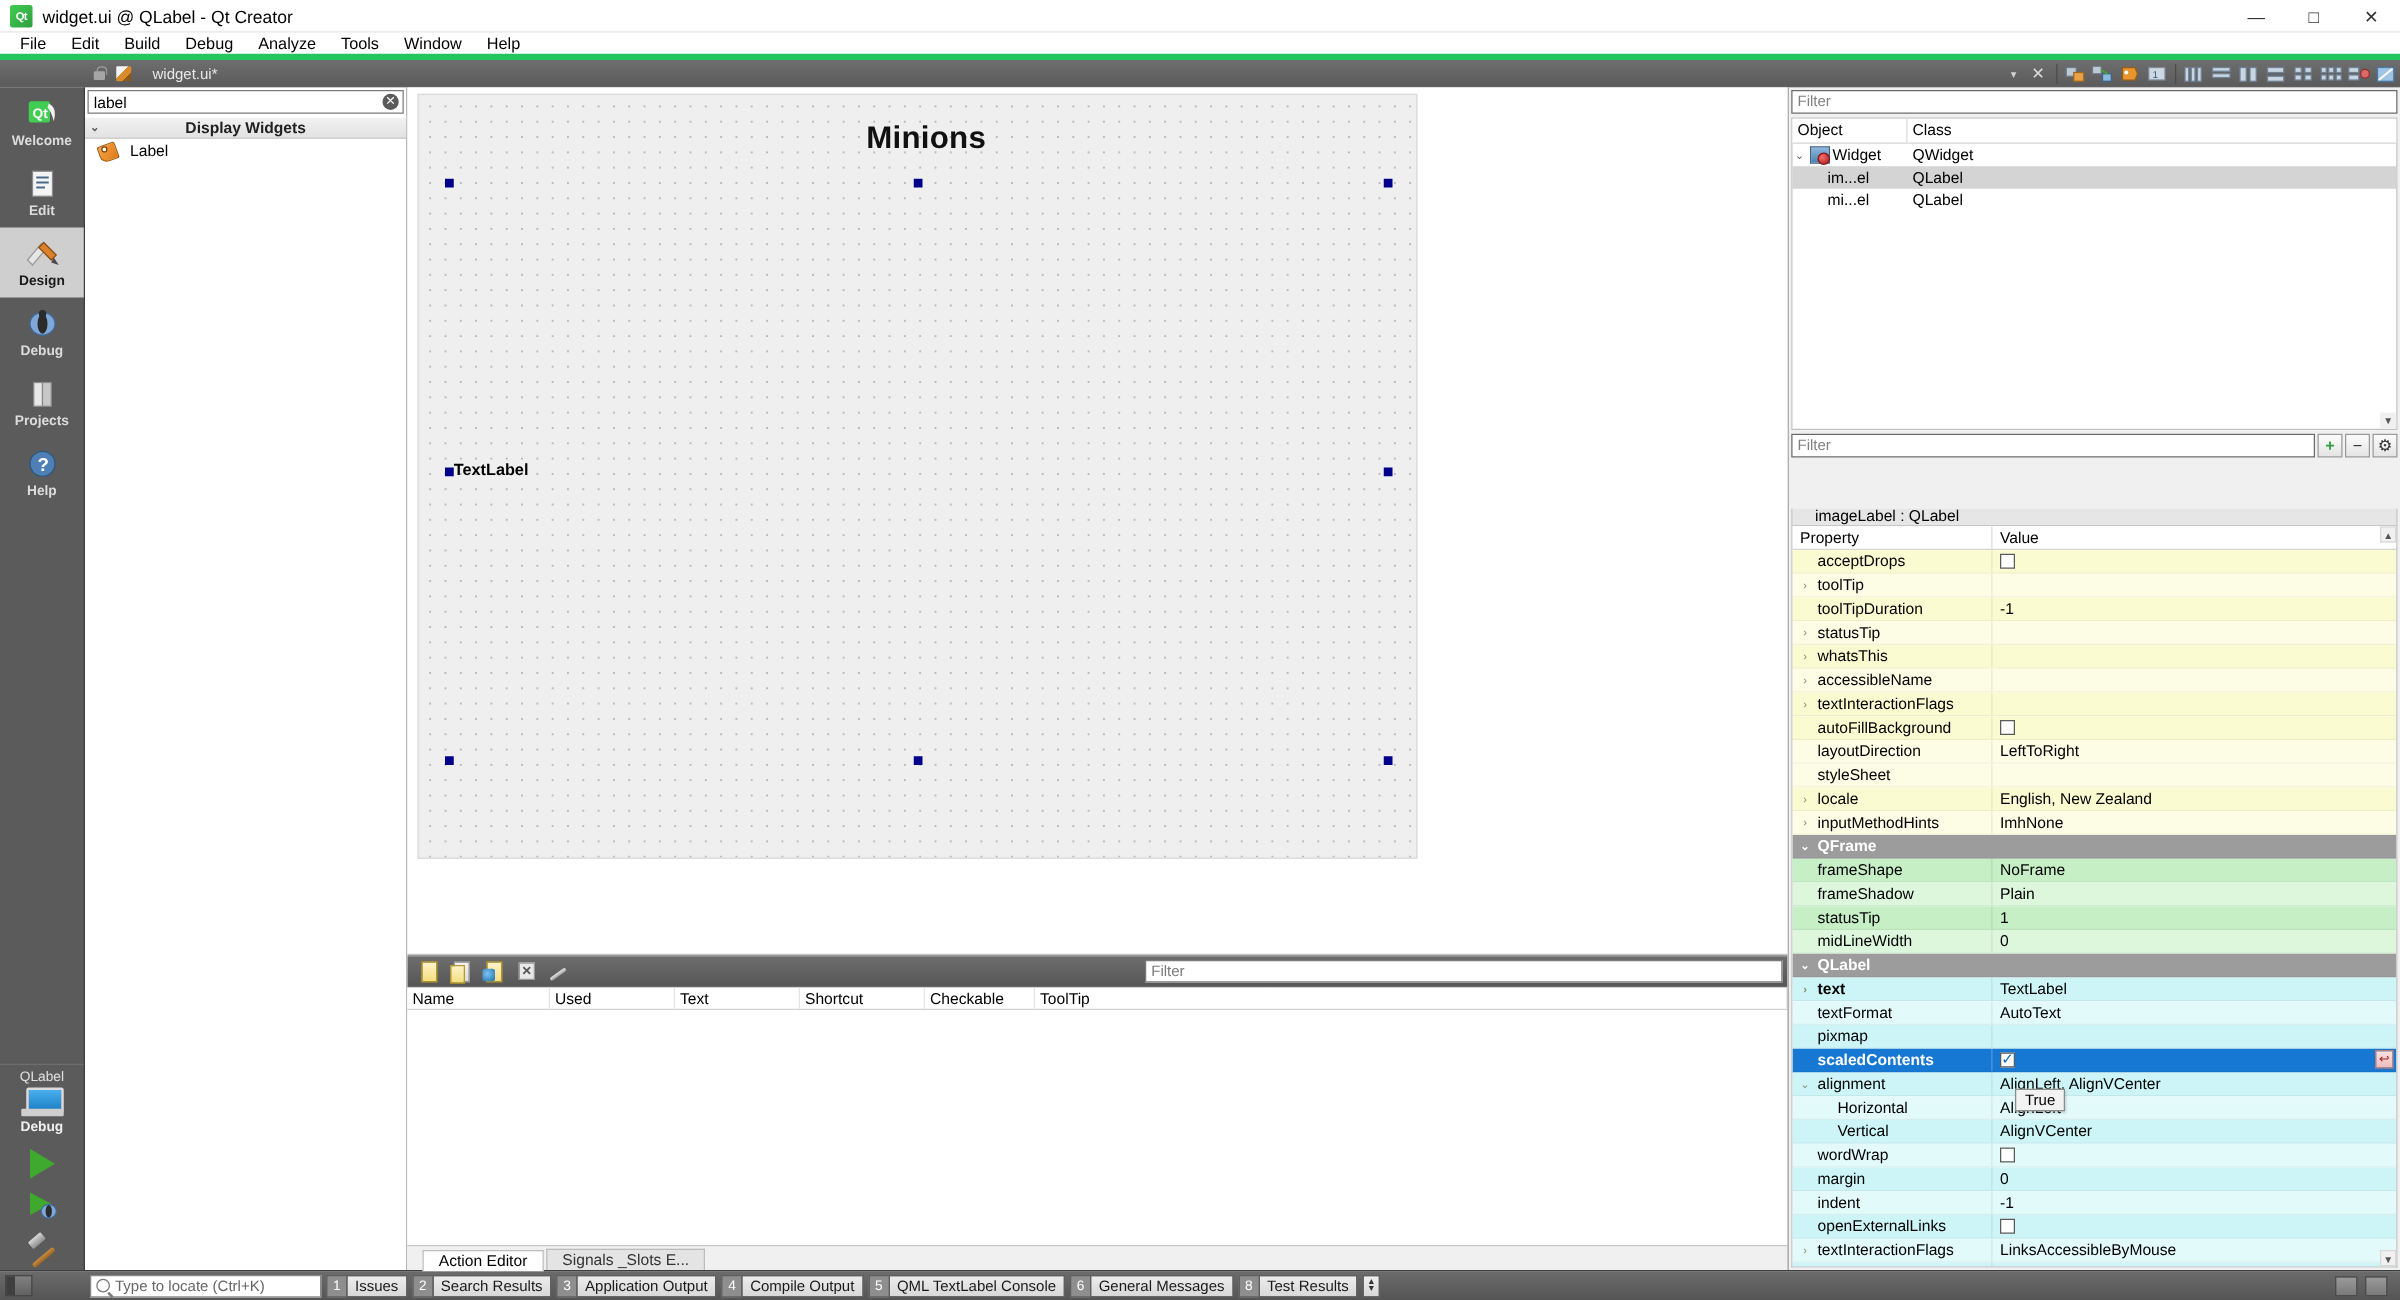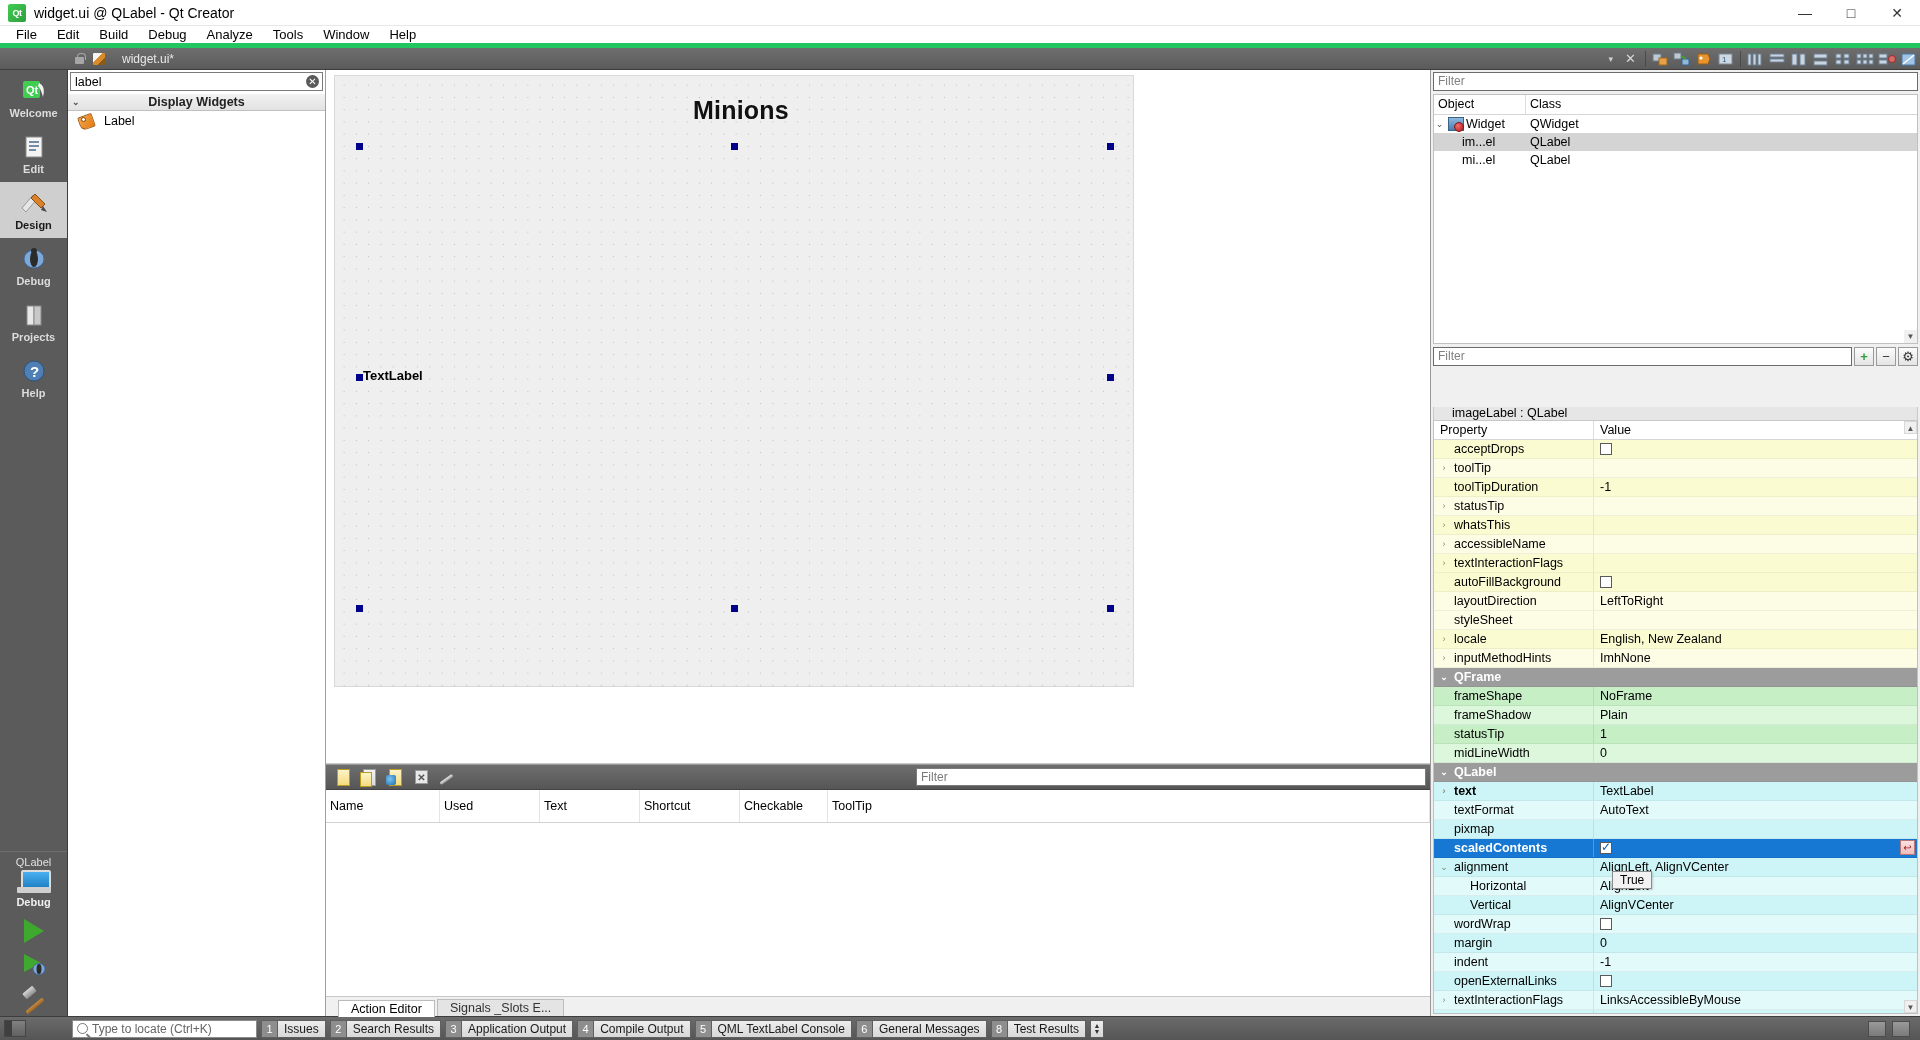--- a/index.html
+++ b/index.html
@@ -216,21 +216,21 @@
   .wrench-ico:before{
     content:"";position:absolute;left:3px;top:11px;width:15px;height:3px;
     background:linear-gradient(#e6e6e6,#9d9d9d);transform:rotate(-35deg);border-radius:2px;
   }
   .ae-filter {
     margin-left:auto; margin-right:4px; width:510px; height:18px; background:#fff;
     border:1px solid #7b7b7b; display:flex; align-items:center; padding:0 4px;
     font-size:12px; color:#7a7a7a;
   }
   .ae-head {
-    height:33px; display:flex; align-items:center; background:#fff;
+    height:18px; display:flex; align-items:center; background:#fff;
     border-bottom:1px solid #d2d2d2; font-size:12.5px; color:#000;
   }
   .ae-head .col { padding-left:4px; border-right:1px solid #e4e4e4; height:100%; display:flex; align-items:center;}
   .ae-tabs {
     margin-top:auto; height:20px; display:flex; align-items:flex-end;
     background:#f0f0f0; border-top:1px solid #c8c8c8; padding-left:12px;
   }
   .ae-tab {
     padding:1px 12px; font-size:12.5px; border:1px solid #bcbcbc; border-bottom:none;
     background:#e4e4e4; color:#333; margin-right:2px;

